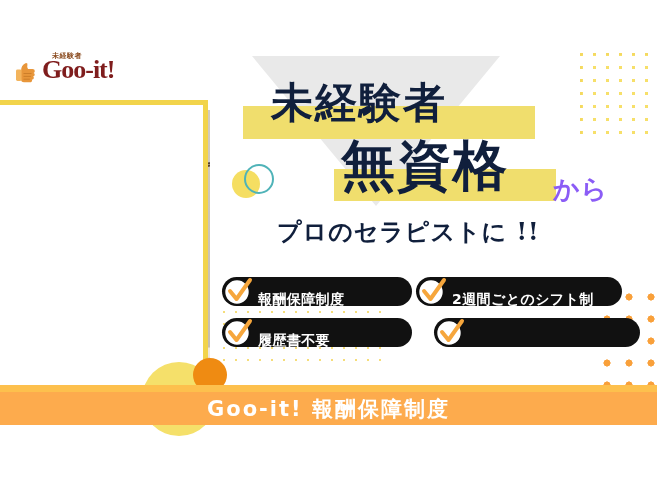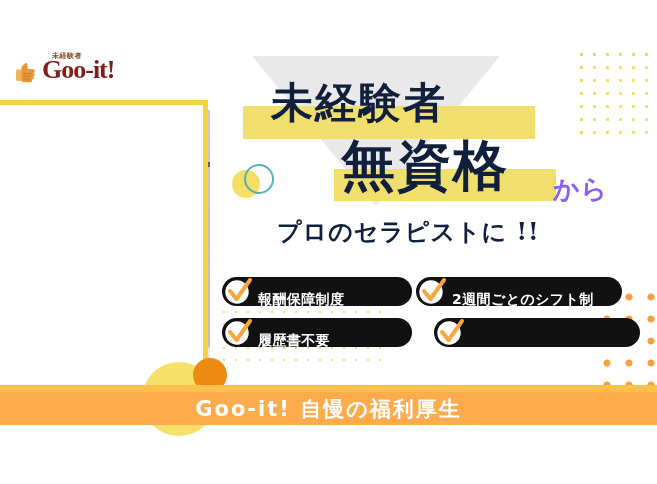--- a/index.html
+++ b/index.html
@@ -358,21 +358,21 @@
 
   <div class="badge b4">
     <svg class="chk" viewBox="0 0 33 33">
       <circle cx="16" cy="17" r="12.5" fill="#ffffff" stroke="#111111" stroke-width="1.6"></circle>
       <path d="M9 16 L15.5 24 L29 5" fill="none" stroke="#f6a63c" stroke-width="4" stroke-linecap="round" stroke-linejoin="round"></path>
     </svg>
   </div>
 
   <div class="banner-thin"></div>
   <div class="banner"></div>
-  <div class="banner-txt">Goo-it! 自慢の福利厚生</div>
+  <div class="banner-txt">Goo-it! 報酬保障制度</div>
 
   <div class="logo">
     <svg class="logo-thumb" viewBox="0 0 26 26">
       <path d="M7 11 q0-6 5-8 q2 0 1.4 2.2 q-0.8 2.6 0.6 3.8 l4.6 0 q2.2 0 2.2 2 q0 1.4-1.2 1.9 q1.4 0.5 1.1 2 q-0.3 1.3-1.6 1.5 q1.1 0.7 0.6 2 q-0.5 1.2-1.9 1.2 q0.7 0.9 0 1.8 q-0.7 0.9-2.4 0.9 l-5.4 0 q-3 0-3-3 z" fill="#e8963a"></path>
       <path d="M2 11 q0-1.4 1.5-1.4 l2.6 0 q1.5 0 1.5 1.4 l0 8.5 q0 1.4-1.5 1.4 l-2.6 0 q-1.5 0-1.5-1.4 z" fill="#f3b45c"></path>
       <path d="M9.5 13.5 l8 0 M9.5 16.4 l7.4 0 M9.5 19.2 l6.4 0" stroke="#c97c27" stroke-width="0.9" fill="none"></path>
     </svg>
     <div class="logo-kana">未経験者</div>
     <div class="logo-text">Goo-it!</div>
   </div>

